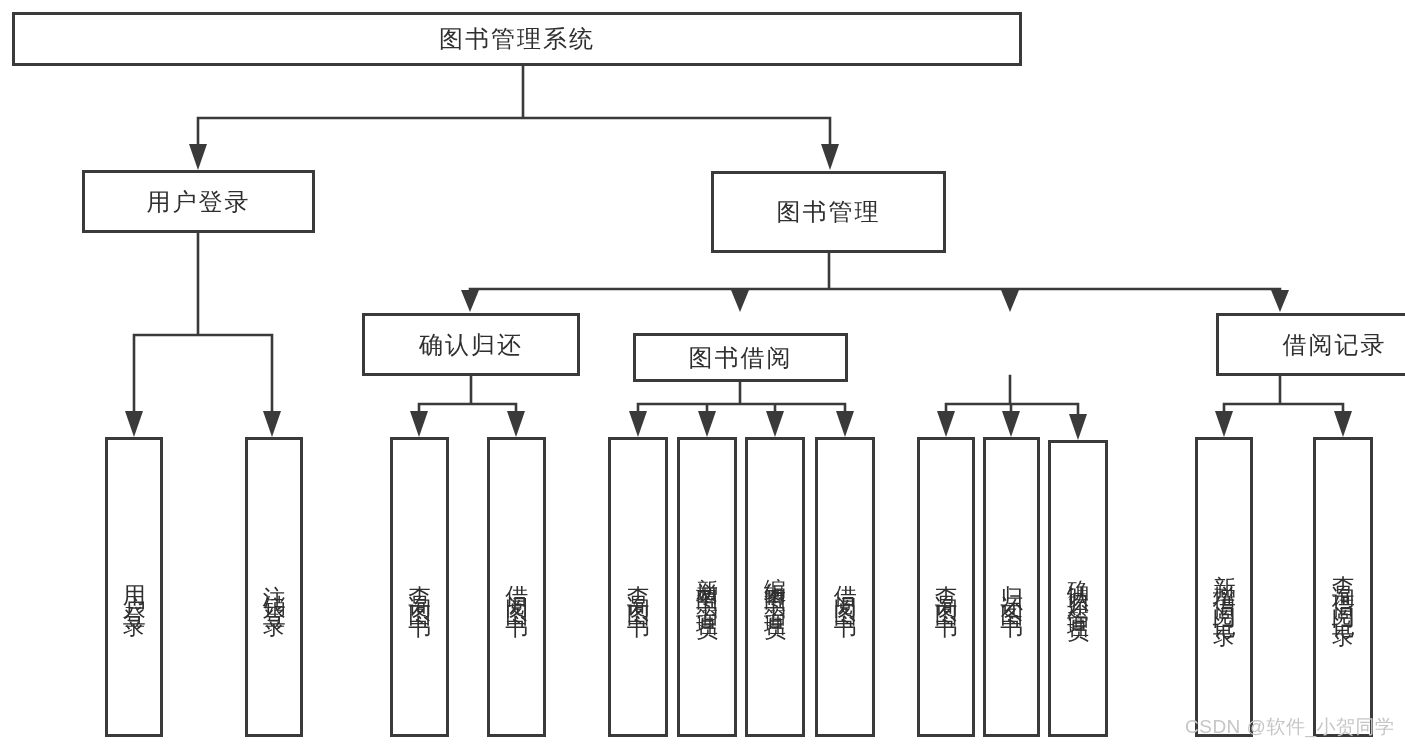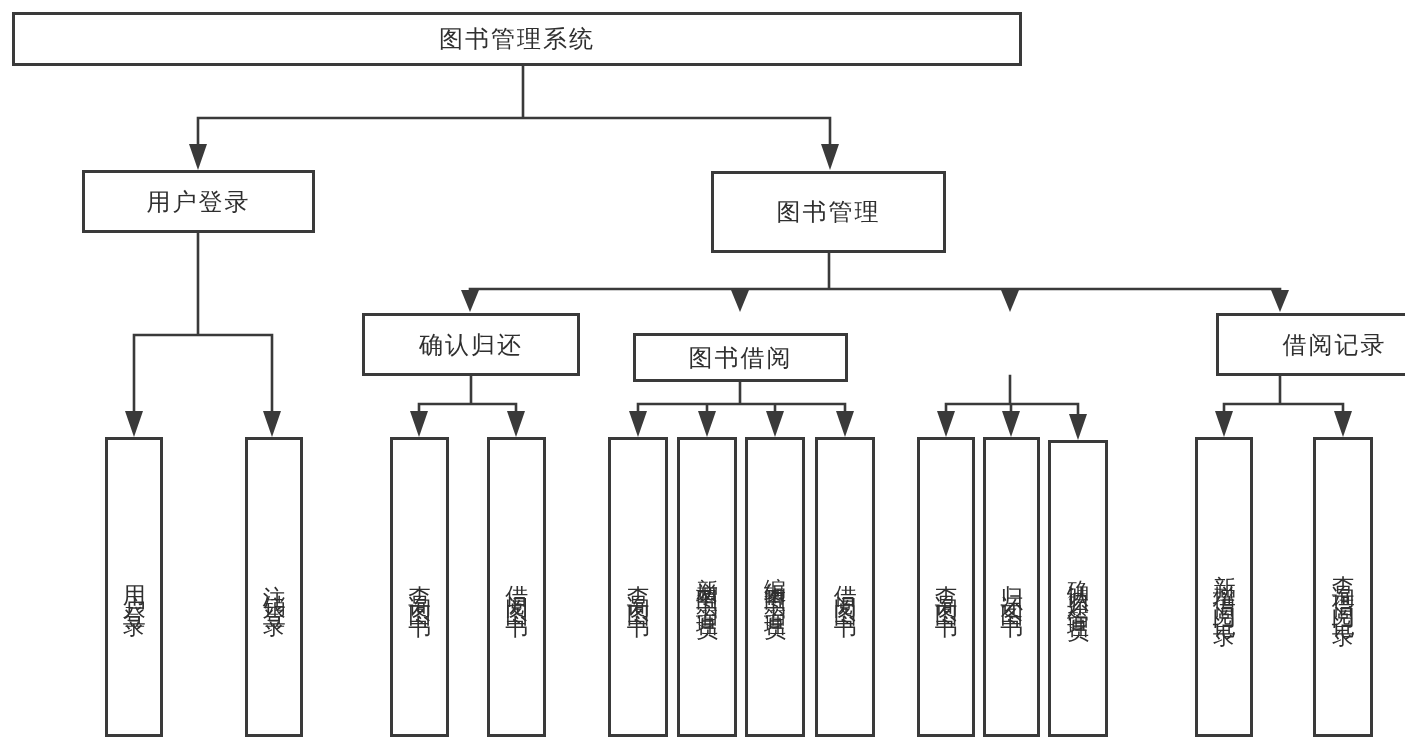--- a/index.html
+++ b/index.html
@@ -147,14 +147,15 @@
     <span class="vlabel">确认归还（管理员）</span>
   </div>
 
   <div class="node leaf" style="left:1195px;top:437px;width:58px;height:300px;">
     <span class="vlabel">新增借阅记录</span>
   </div>
   <div class="node leaf" style="left:1313px;top:437px;width:60px;height:300px;">
     <span class="vlabel">查询借阅记录</span>
   </div>
 
+  <div class="watermark">CSDN @软件_小贺同学</div>
 
 </div>
 
 </body></html>

